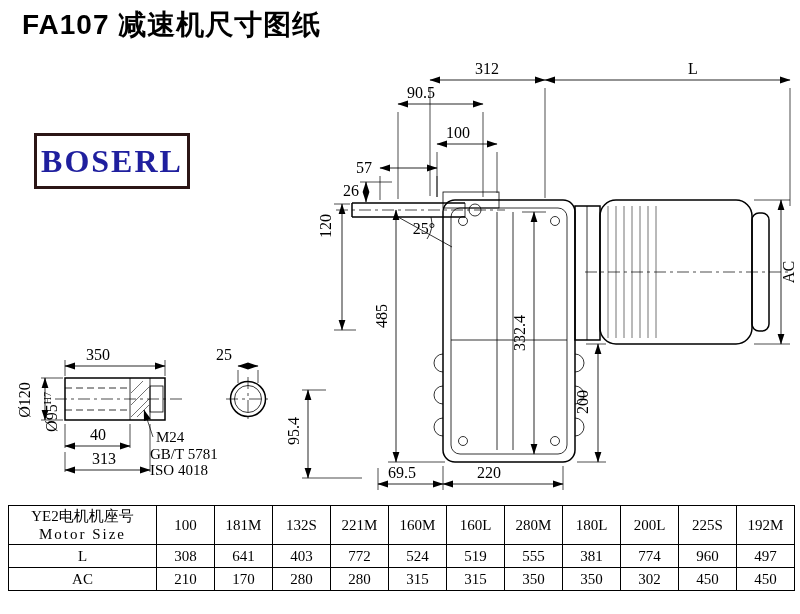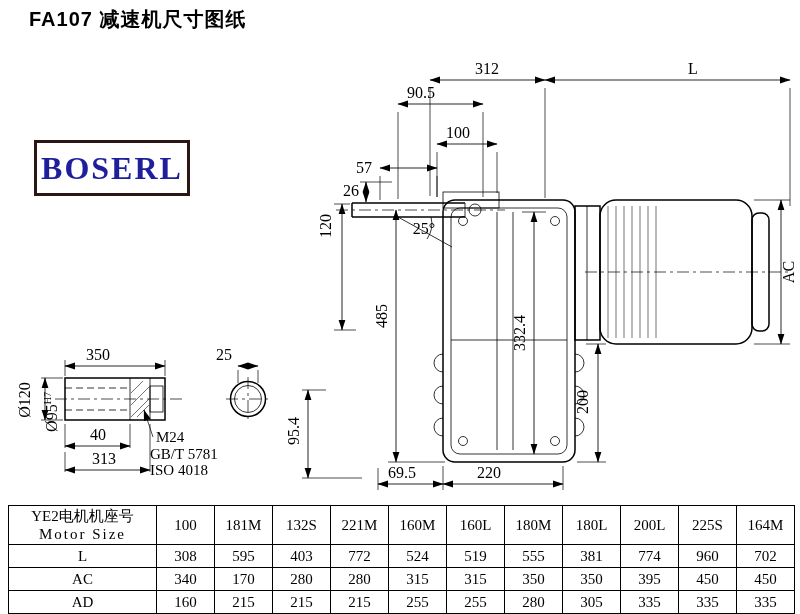--- a/index.html
+++ b/index.html
@@ -1,20 +1,20 @@
 <!DOCTYPE html>
 <html><head>
 <meta charset="utf-8">
 <style>
   html,body{margin:0;padding:0;background:#fff;}
   .page{position:relative;width:800px;height:614px;background:#fff;overflow:hidden;
         font-family:"Liberation Sans",sans-serif;color:#000;}
-  .title{position:absolute;left:29px;top:6px;margin:0;font-size:20px;font-weight:bold;
+  .title{position:absolute;left:22px;top:6px;margin:0;font-size:28px;font-weight:bold;
          letter-spacing:1px;font-family:"Liberation Sans",sans-serif;z-index:2;}
-  .logo{position:absolute;left:34px;top:140px;width:150px;height:50px;border:3px solid #2b1616;
+  .logo{position:absolute;left:34px;top:133px;width:150px;height:50px;border:3px solid #2b1616;
         display:flex;align-items:center;justify-content:center;background:#fff;z-index:2;}
   .logo span{font-family:"Liberation Serif",serif;font-size:32px;font-weight:bold;
         color:#1f1f9e;letter-spacing:2px;line-height:1;}
   svg.draw{position:absolute;left:0;top:0;z-index:1;}
   
   .ol{fill:none;stroke:#000;stroke-width:1.5;}
   .tl{fill:none;stroke:#000;stroke-width:0.8;}
   .thin{fill:none;stroke:#000;stroke-width:0.55;}
   .dim{fill:none;stroke:#000;stroke-width:0.85;}
   .ext{fill:none;stroke:#000;stroke-width:0.7;}
@@ -225,64 +225,50 @@
       <th>
         <div>YE2电机机座号</div>
         <div class="ms">Motor Size</div>
       </th>
       <th>100</th>
       <th>181M</th>
       <th>132S</th>
       <th>221M</th>
       <th>160M</th>
       <th>160L</th>
-      <th>180M</th>
+      <th>280M</th>
       <th>180L</th>
       <th>200L</th>
       <th>225S</th>
-      <th>164M</th>
+      <th>192M</th>
     </tr>
     <tr>
       <td>L</td>
       <td>308</td>
-      <td>595</td>
+      <td>641</td>
       <td>403</td>
       <td>772</td>
       <td>524</td>
       <td>519</td>
       <td>555</td>
       <td>381</td>
       <td>774</td>
       <td>960</td>
-      <td>702</td>
+      <td>497</td>
     </tr>
     <tr>
       <td>AC</td>
-      <td>340</td>
+      <td>210</td>
       <td>170</td>
       <td>280</td>
       <td>280</td>
       <td>315</td>
       <td>315</td>
       <td>350</td>
       <td>350</td>
-      <td>395</td>
+      <td>302</td>
       <td>450</td>
       <td>450</td>
     </tr>
-    <tr>
-      <td>AD</td>
-      <td>160</td>
-      <td>215</td>
-      <td>215</td>
-      <td>215</td>
-      <td>255</td>
-      <td>255</td>
-      <td>280</td>
-      <td>305</td>
-      <td>335</td>
-      <td>335</td>
-      <td>335</td>
-    </tr>
   </tbody>
     </table>
 
 </div>
 
 </body></html>

